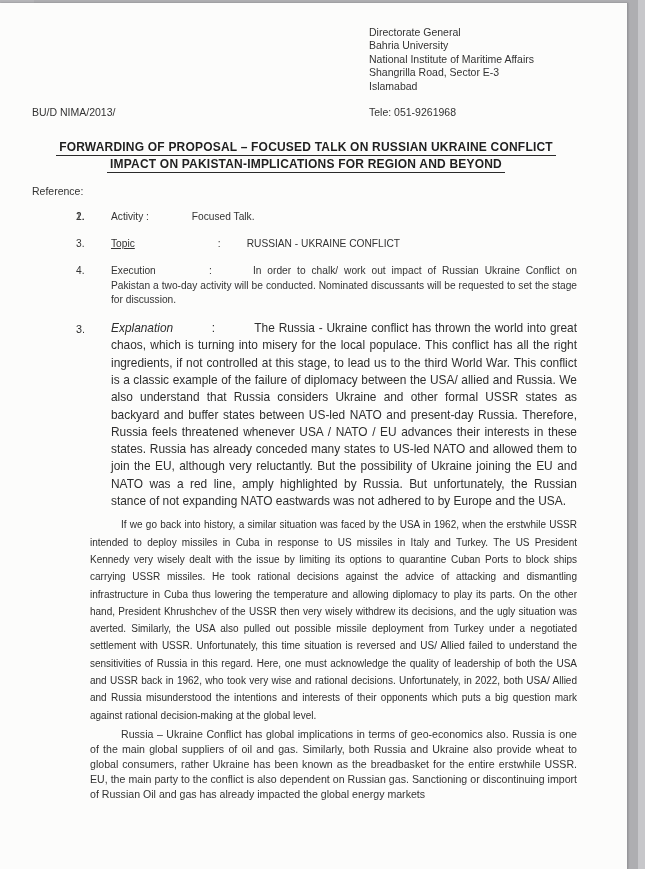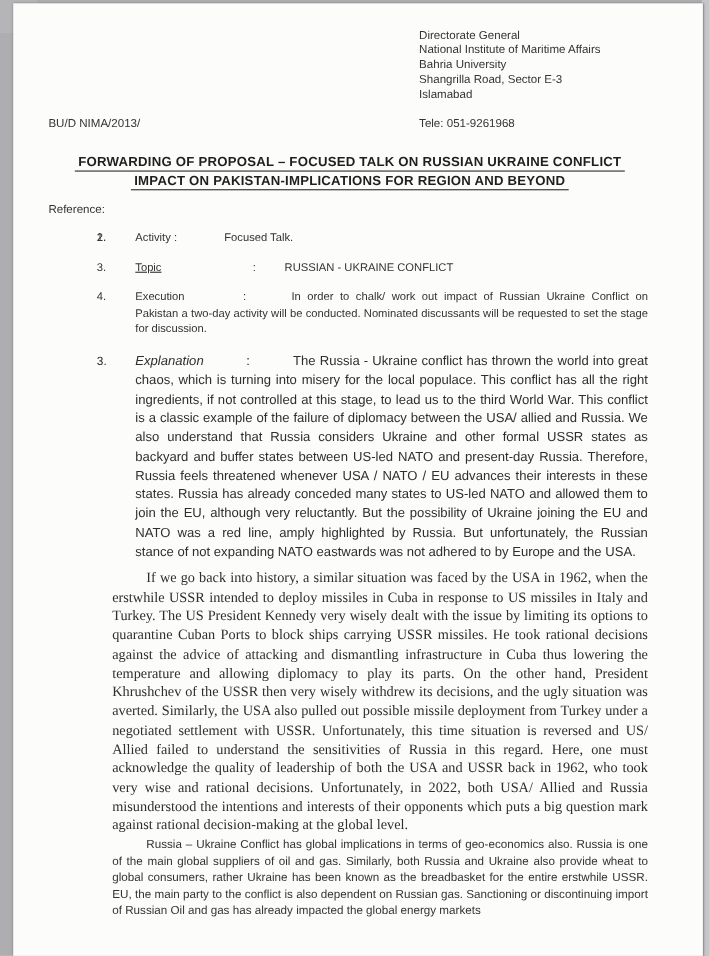--- a/index.html
+++ b/index.html
@@ -9,21 +9,21 @@
     font-family:"Liberation Sans","DejaVu Sans",sans-serif;
     color:#2e2e2e;
     overflow:hidden;
     position:relative;
   }
   .scan-edge-right{
     position:absolute;top:0;right:0;width:7px;height:869px;
     background:#c7c7ca;
   }
   .page{
-    position:absolute;left:12px;top:3px;
+    position:absolute;left:0;top:3px;
     width:627px;height:866px;
     background:#fcfcfb;
     border-right:1px solid #96969a;
     box-shadow:0 0 2px rgba(0,0,0,0.25);
     overflow:hidden;
   }
   .content{
     position:absolute;left:32px;top:0;width:548px;
   }
   
@@ -63,22 +63,22 @@
     position:relative;margin-top:13px;padding-left:79px;width:466px;
     font-size:11.9px;line-height:17.3px;color:#2e2e2e;
     text-align:justify;
   }
   .expl .num{position:absolute;left:44px;top:1px;font-size:10.8px;}
   .lbl-expl{display:inline-block;width:97px;font-style:italic;}
   .colon-expl{display:inline-block;width:39px;}
   
   .para-history{
     margin-top:6px;margin-left:58px;width:487px;
-    font-size:13px;line-height:17.3px;color:#2e2e2e;
-    text-align:justify;text-indent:31px;font-family:Liberation Serif, serif;
+    font-size:10px;line-height:17.3px;color:#2e2e2e;
+    text-align:justify;text-indent:31px;
   }
   
   .para-econ{
     margin-top:3px;margin-left:58px;width:487px;
     font-size:10.6px;line-height:15px;color:#333;
     text-align:justify;text-indent:31px;
   }
   .artifact-topleft{
     position:absolute;left:0;top:0;width:34px;height:30px;
     background:#c2c2c5;opacity:0.35;
@@ -88,22 +88,22 @@
 <body>
 
 <div class="artifact-topleft"></div>
 <div class="scan-edge-right"></div>
 
 <div class="page">
   <div class="content">
 
     <div class="letterhead">
       <div>Directorate General</div>
+      <div>Bahria University</div>
       <div>National Institute of Maritime Affairs</div>
-      <div>Bahria University</div>
       <div>Shangrilla Road, Sector E-3</div>
       <div>Islamabad</div>
     </div>
 
     <div class="refline">
       <span class="refno">BU/D NIMA/2013/</span>
       <span class="tele">Tele: 051-9261968</span>
     </div>
 
     <div class="title">

